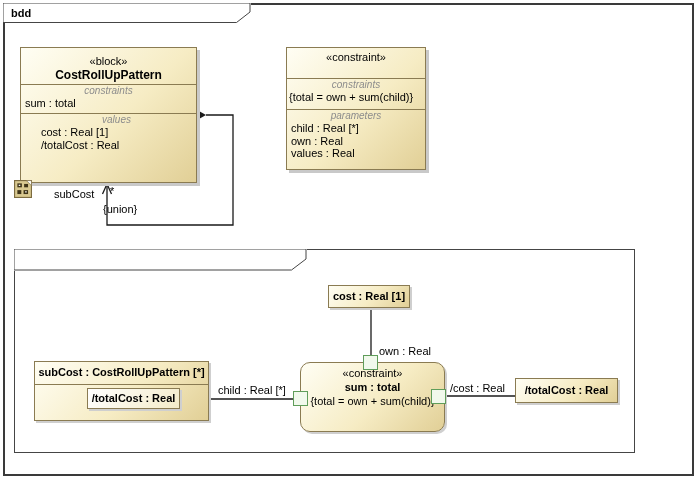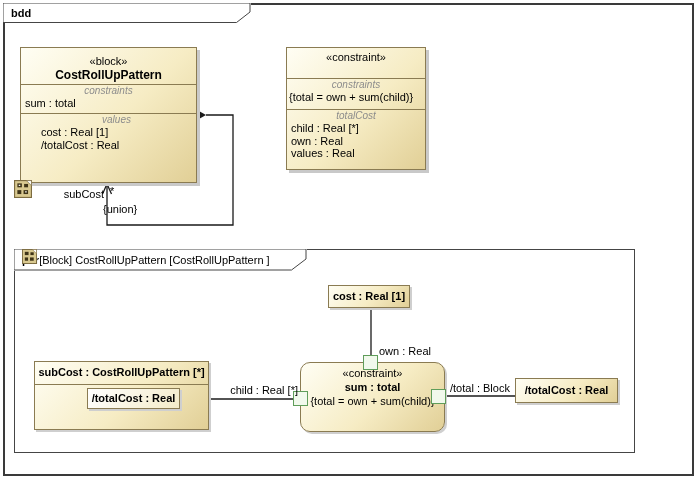--- a/index.html
+++ b/index.html
@@ -24,21 +24,21 @@
   .hdr{text-align:center;}
   .stereo{font-size:11px;line-height:13px;}
   .bname{font-size:12px;font-weight:bold;line-height:14px;}
   .comp{border-top:1px solid #8a7b52;}
   .comp-label{font-size:10px;font-style:italic;color:#8c8c8c;text-align:center;line-height:12px;}
   .item{font-size:11px;line-height:12.5px;padding-left:4px;white-space:nowrap;}
   .part-title{font-size:11px;font-weight:bold;text-align:center;white-space:nowrap;}
   .round-box{border-radius:10px;text-align:center;overflow:hidden;}
   .port{width:15px;height:15px;background:#f1f9ec;border:1px solid #5f9d5a;}
   .lbl{font-size:11px;white-space:nowrap;line-height:12px;}
-  .lbl-right{text-align:right;}
+  .lbl-right{text-align:left;}
   .conn-layer{left:0;top:0;width:698px;height:481px;pointer-events:none;}
   .par-frame{border:1px solid #454545;background:transparent;}
   .icon-box{display:inline-block;}
 </style>
 </head>
 <body>
 
 <div id="canvas">
 
   <div class="abs outer-frame"></div>
@@ -98,61 +98,51 @@
 
   <div class="abs shape" style="left:286px;top:47px;width:140px;height:123px;">
     <div class="hdr" style="padding-top:3px;height:27px;">
       <div class="stereo">«constraint»</div>
     </div>
     <div class="comp" style="height:30px;">
       <div class="comp-label">constraints</div>
       <div class="item" style="padding-left:2px;">{total = own + sum(child)}</div>
     </div>
     <div class="comp" style="height:61px;">
-      <div class="comp-label">totalCost</div>
+      <div class="comp-label">parameters</div>
       <div class="item">child : Real [*]</div>
       <div class="item">own : Real</div>
       <div class="item">values : Real</div>
     </div>
   </div>
 
   <div class="abs par-frame" style="left:14px;top:249px;width:621px;height:204px;"></div>
 
   <div class="abs frame-tab" style="left:14px;top:249px;width:293px;height:22px;">
     <svg width="293" height="22">
       <path d="M0,0 H292 V10 L277.5,21 H0 Z" fill="#ffffff" stroke="#454545" stroke-width="1"></path>
     </svg>
-    <div class="tab-text" style="height:21px;">
-      <span class="kw">par</span><span>[Block] CostRollUpPattern [</span><span class="icon-box"><svg width="15" height="15" viewBox="0 0 16 16">
-            <rect x="0.5" y="0.5" width="15" height="15" fill="#d9c990" stroke="#7c6b3f"></rect>
-            <polygon points="11,0.5 15.5,0.5 15.5,5" fill="#ffffff" stroke="#7c6b3f" stroke-width="0.6"></polygon>
-            <rect x="3" y="3" width="4" height="3.5" fill="#3f3418"></rect>
-            <rect x="9" y="3.5" width="3.5" height="3" fill="#3f3418"></rect>
-            <rect x="3" y="9" width="3.5" height="3.5" fill="#3f3418"></rect>
-            <rect x="8.5" y="9" width="4" height="3.5" fill="#3f3418"></rect>
-          </svg></span><span>CostRollUpPattern ]</span>
-    </div>
   </div>
 
   <div class="abs shape shape-sm part-title" style="left:328px;top:285px;width:82px;height:23px;line-height:21px;">cost : Real [1]</div>
 
-  <div class="abs shape shape-sm" style="left:34px;top:361px;width:175px;height:69px;">
+  <div class="abs shape shape-sm" style="left:34px;top:361px;width:175px;height:60px;">
     <div class="part-title" style="line-height:21px;height:22px;border-bottom:1px solid #8a7b52;">subCost : CostRollUpPattern [*]</div>
     <div class="abs shape shape-sm part-title" style="left:52px;top:26px;width:93px;height:21px;line-height:19px;background:linear-gradient(135deg,#ffffff,#f3ebc8);">/totalCost : Real</div>
   </div>
 
   <div class="abs shape shape-sm round-box" style="left:300px;top:362px;width:145px;height:70px;padding-top:4px;">
     <div class="stereo">«constraint»</div>
     <div class="part-title" style="line-height:14px;">sum : total</div>
     <div class="lbl" style="line-height:14px;">{total = own + sum(child)}</div>
   </div>
 
   <div class="abs port" style="left:363px;top:355px;"></div>
   <div class="abs port" style="left:293px;top:391px;"></div>
   <div class="abs port" style="left:431px;top:389px;"></div>
 
   <div class="abs shape shape-sm part-title" style="left:515px;top:378px;width:103px;height:25px;line-height:23px;">/totalCost : Real</div>
 
   <div class="abs lbl" style="left:379px;top:345px;">own : Real</div>
   <div class="abs lbl lbl-right" style="left:218px;top:384px;width:80px;">child : Real [*]</div>
-  <div class="abs lbl" style="left:450px;top:382px;">/total : Block</div>
+  <div class="abs lbl" style="left:450px;top:382px;">/cost : Real</div>
 
 </div>
 
 </body></html>

